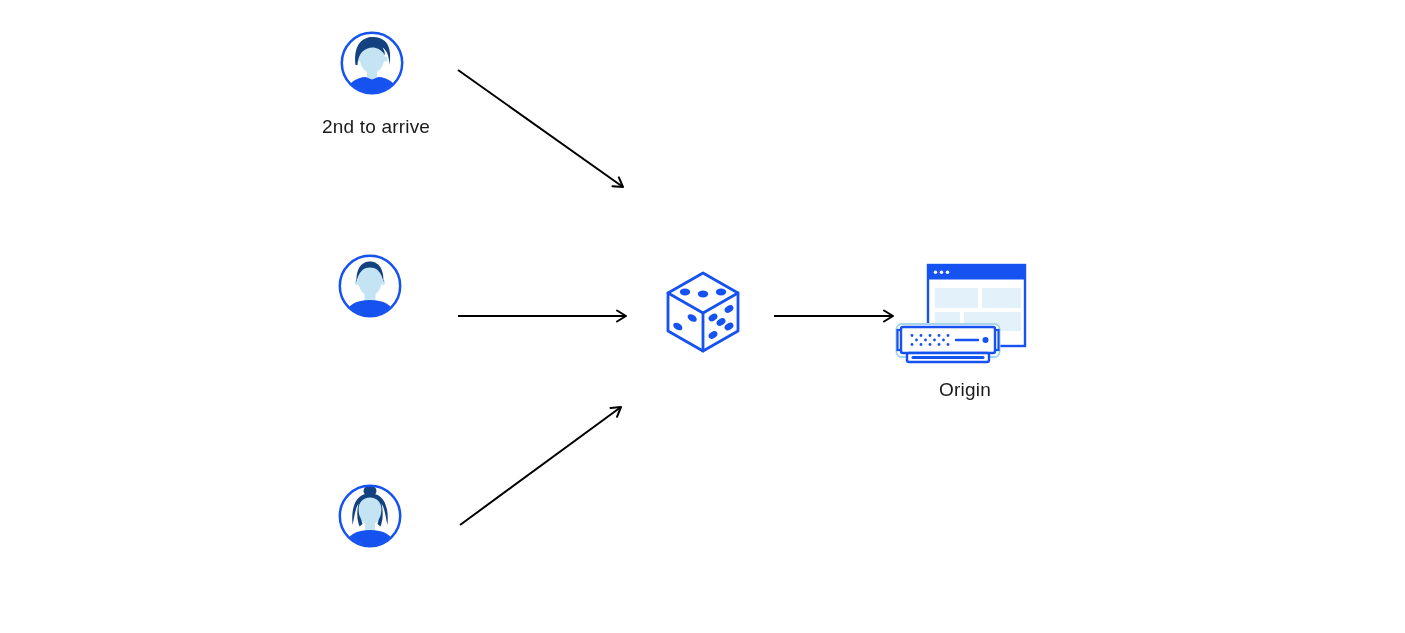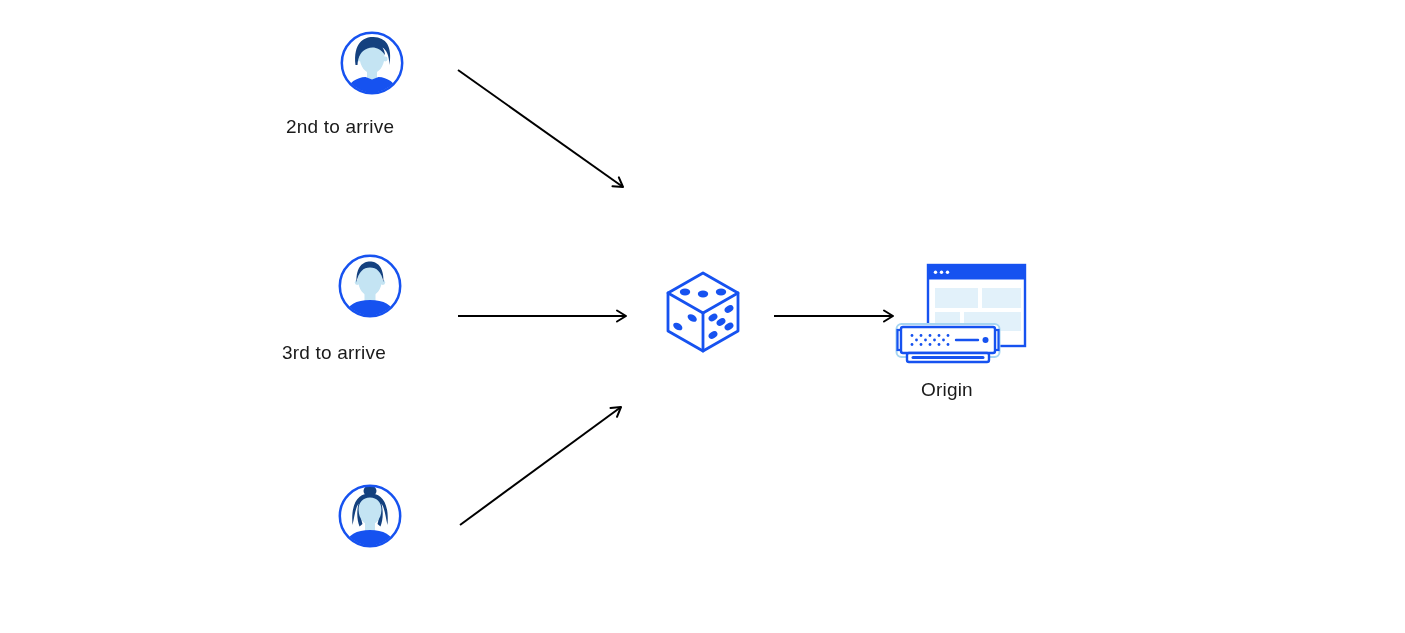--- a/index.html
+++ b/index.html
@@ -10,21 +10,21 @@
     --glow:#A6D5F2;
     --label:#1A1A1A;
   }
   *{margin:0;padding:0;box-sizing:border-box;}
   body{background:#fff;font-family:"Liberation Sans",sans-serif;}
   .stage{
     position:relative;width:1405px;height:633px;background:#fff;overflow:hidden;
   }
   .abs{position:absolute;}
   .node-label{
-    position:absolute;width:180px;text-align:left;
+    position:absolute;width:180px;text-align:center;
     font-size:19px;line-height:1.2;color:var(--label);
     letter-spacing:.2px;
   }
   
   .f-white{fill:#fff}
   .f-blue{fill:var(--blue)}
   .f-hair{fill:var(--hair)}
   .f-skin{fill:var(--skin)}
   .f-pale{fill:var(--pale)}
   .s-blue{stroke:var(--blue)}
@@ -82,21 +82,20 @@
         <path class="f-skin" d="M27.5 34 L38.5 34 L38.5 50 L27.5 50 Z"></path>
         <path class="f-blue" d="M6 66 C9 52.5 18 47 33 47 C48 47 57 52.5 60 66 Z"></path>
         <circle class="f-skin" cx="20.2" cy="29.5" r="2.4"></circle>
         <circle class="f-skin" cx="45.8" cy="29.5" r="2.4"></circle>
         <path class="f-skin" d="M33 13.5 C41 13.5 45.5 19.5 45 27.5 C44.5 36 39.5 43 33 43 C26.5 43 21.5 36 21 27.5 C20.5 19.5 25 13.5 33 13.5 Z"></path>
         <path class="f-hair" d="M19.5 29.5 C19 13.5 26 8.5 33 8.5 C40 8.5 47 13.5 46.5 29.5 C44.5 18.5 39.5 14.5 33 14.5 C26.5 14.5 21.5 18.5 19.5 29.5 Z"></path>
       </g>
       <circle cx="33" cy="33" r="30.2" class="s-blue nofill" stroke-width="2.5"></circle>
     </svg>
   </div>
-  <div class="node-label" style="left:282px;top:342px">3rd to arrive</div>
 
   <div class="abs" style="left:337px;top:483px">
     <svg width="66" height="66" viewBox="0 0 66 66">
       <defs>
           <clipPath id="clipC">
             <circle cx="33" cy="33" r="29.4"></circle>
           </clipPath>
         </defs>
       <circle cx="33" cy="33" r="30.2" class="f-white"></circle>
       <g clip-path="url(#clipC)">
@@ -169,15 +168,15 @@
             <circle cx="51" cy="87.5" r="1.4"></circle>
             <circle cx="60" cy="87.5" r="1.4"></circle>
         </g>
         <line x1="68" y1="83" x2="90" y2="83" class="s-blue" stroke-width="2.4" stroke-linecap="round"></line>
         <circle cx="97.5" cy="83" r="3" class="f-blue"></circle>
         <rect x="19" y="96" width="82" height="9" rx="2" class="f-white s-blue" stroke-width="2.4"></rect>
         <line x1="25" y1="100.5" x2="95" y2="100.5" class="s-blue" stroke-width="3" stroke-linecap="round"></line>
       </g>
     </svg>
   </div>
-  <div class="node-label" style="left:921px;top:379px">Origin</div>
+  <div class="node-label" style="left:875px;top:379px">Origin</div>
 
 </div>
 
 </body></html>

